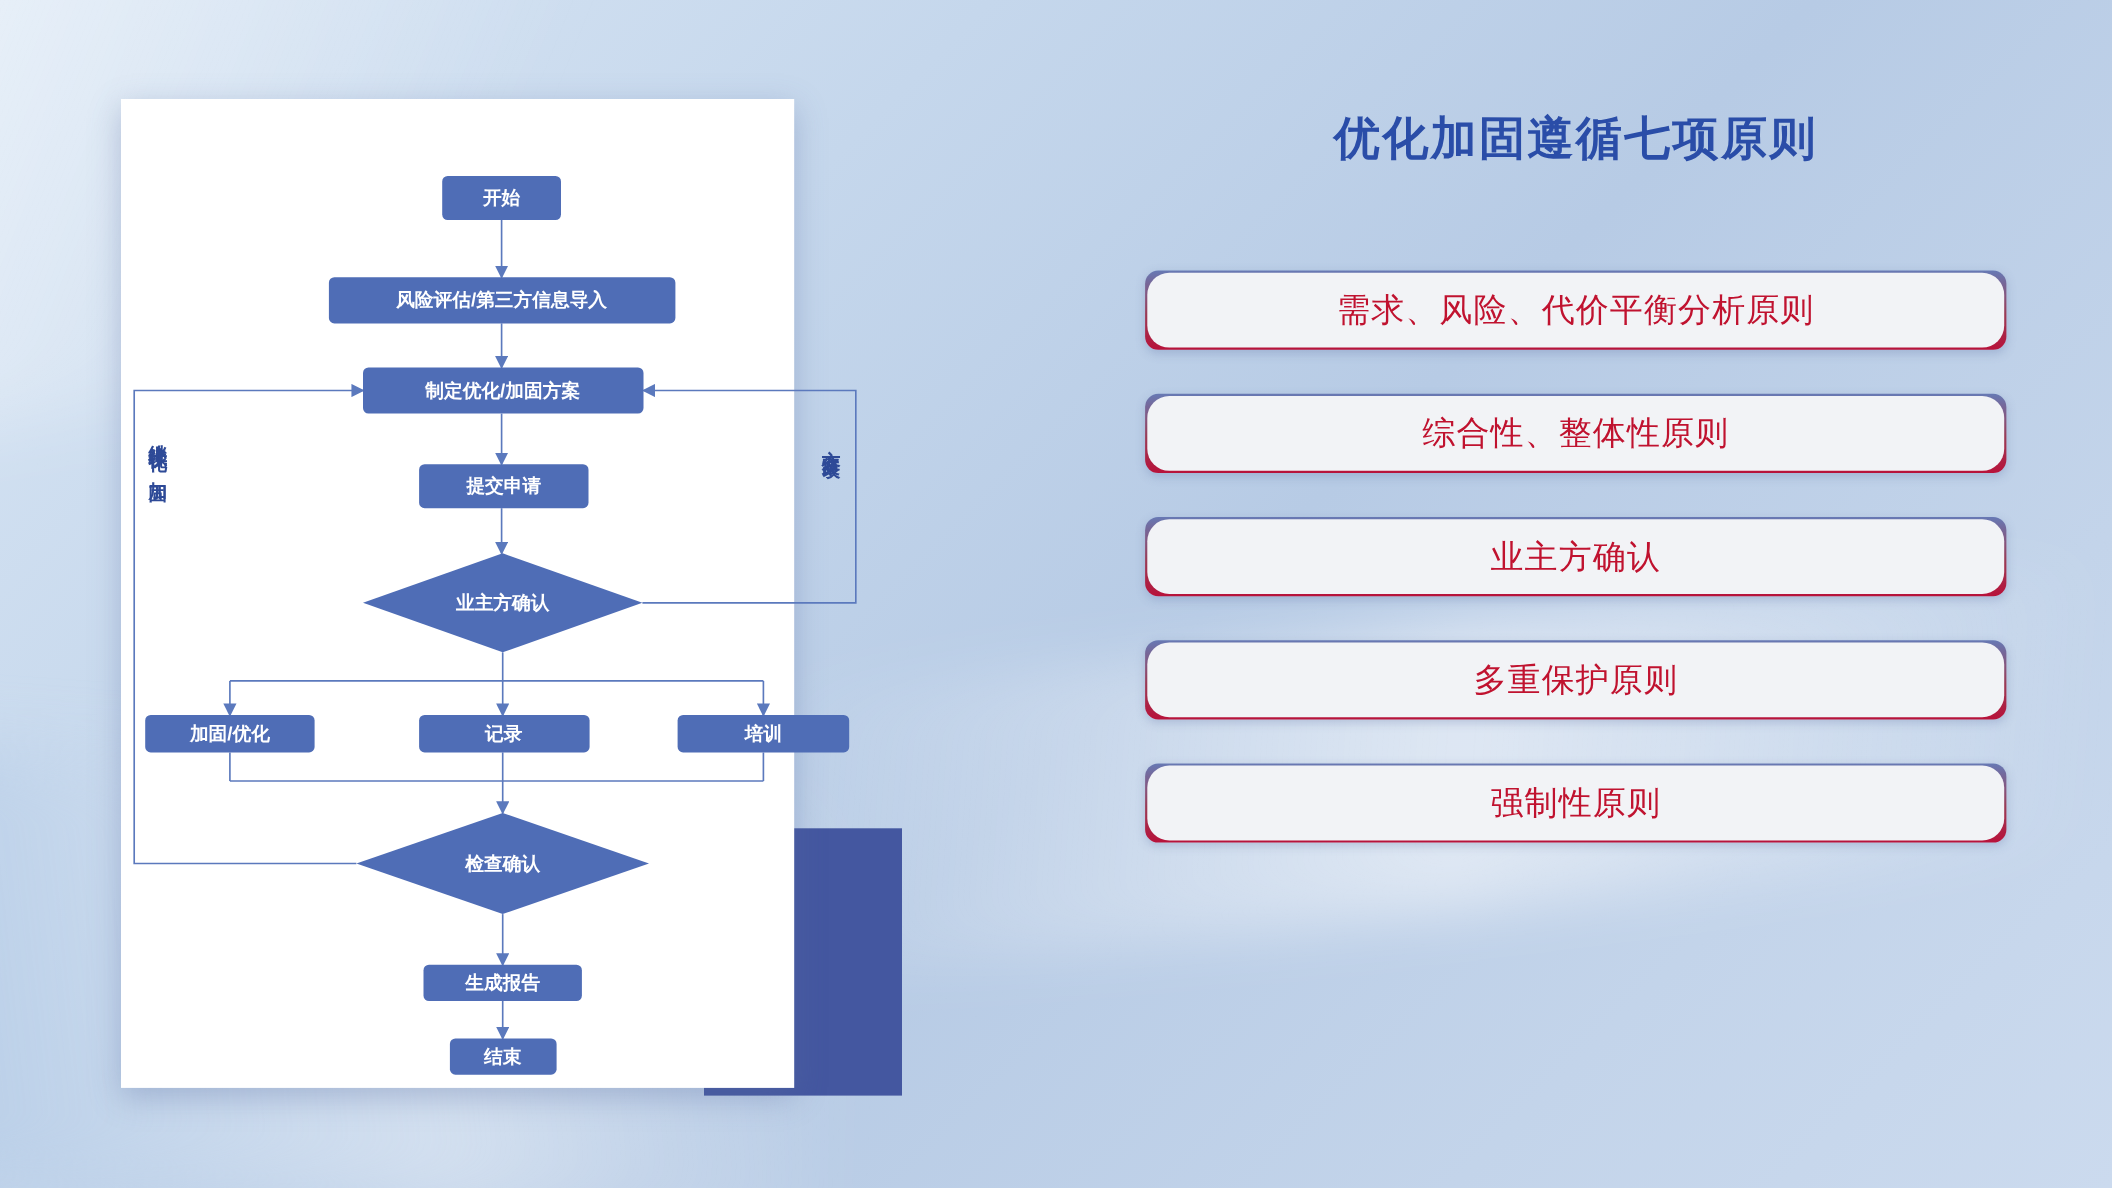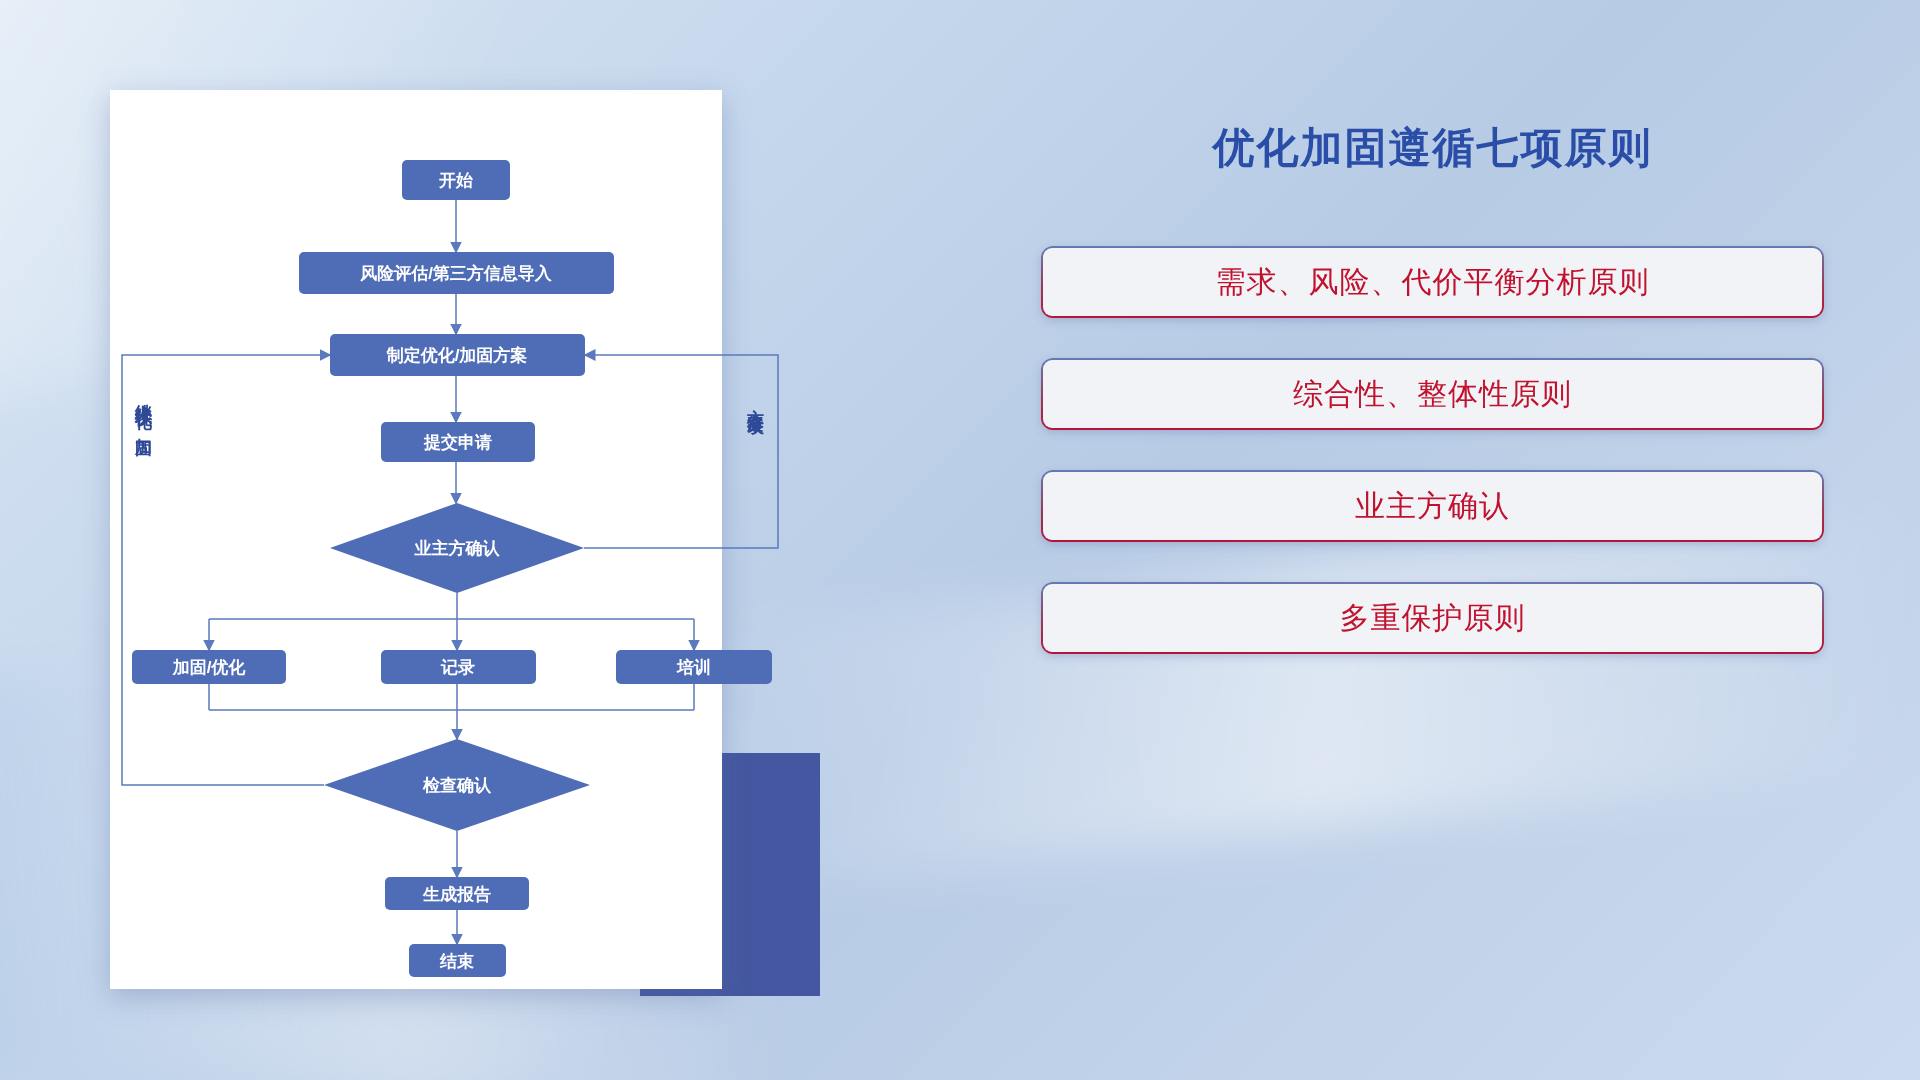--- a/index.html
+++ b/index.html
@@ -50,31 +50,31 @@
   .vlabel-left  { left: 22px;  top: 300px; }
   .vlabel-right { left: 634px; top: 306px; }
 
   
   .right-panel {
     position: absolute; left: 1041px; top: 0; width: 783px; height: 1080px;
     display: flex; flex-direction: column; gap: 40px; padding-top: 246px;
     z-index: 2;
   }
   .panel-title {
-    position: absolute; top: 120px; left: 0; width: 100%;
+    position: absolute; top: 98px; left: 0; width: 100%;
     text-align: center; font-size: 42px; font-weight: bold;
     color: #2a4da8; letter-spacing: 2px;
   }
   .principle {
     height: 72px; border-radius: 12px; padding: 2px;
     background: linear-gradient(180deg, #6779b4 0%, #9a3a55 55%, #b8123a 100%);
     box-shadow: 0 3px 9px rgba(100, 120, 170, .30);
   }
   .principle-inner {
-    width: 100%; height: 100%; border-radius: 9px;
+    width: 100%; height: 100%; border-radius: 20px;
     background: #f2f3f6;
     display: flex; align-items: center; justify-content: center;
     font-size: 30px; font-weight: 500; color: #c0122f; letter-spacing: 1px;
   }
 </style>
 </head>
 <body>
 
 <div class="streak streak-1"></div>
 <div class="streak streak-2"></div>
@@ -152,13 +152,16 @@
   </div>
   <div class="principle">
     <div class="principle-inner">综合性、整体性原则</div>
   </div>
   <div class="principle">
     <div class="principle-inner">业主方确认</div>
   </div>
   <div class="principle">
     <div class="principle-inner">多重保护原则</div>
   </div>
+  <div class="principle">
+    <div class="principle-inner">强制性原则</div>
+  </div>
 </div>
 
 </body></html>

